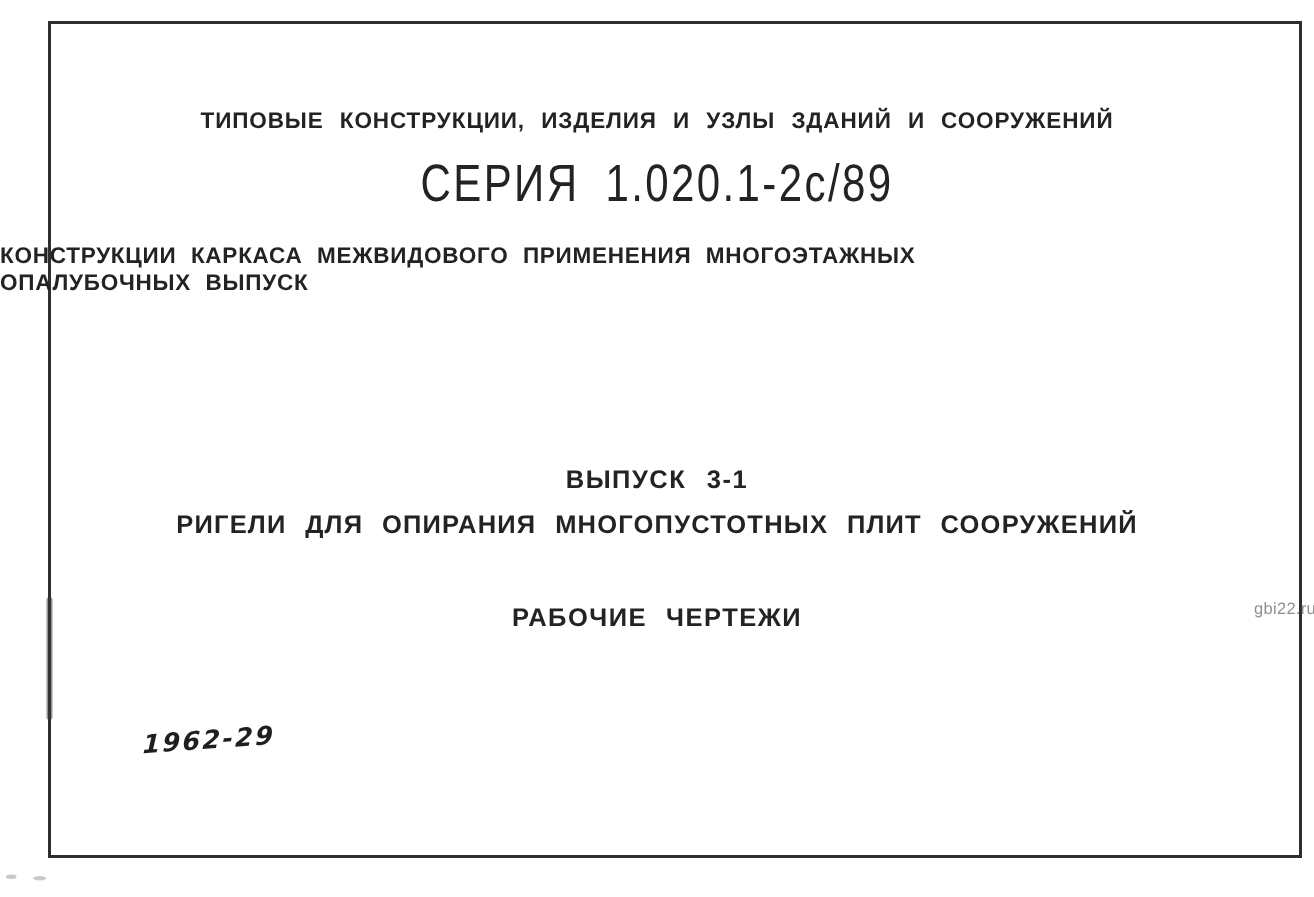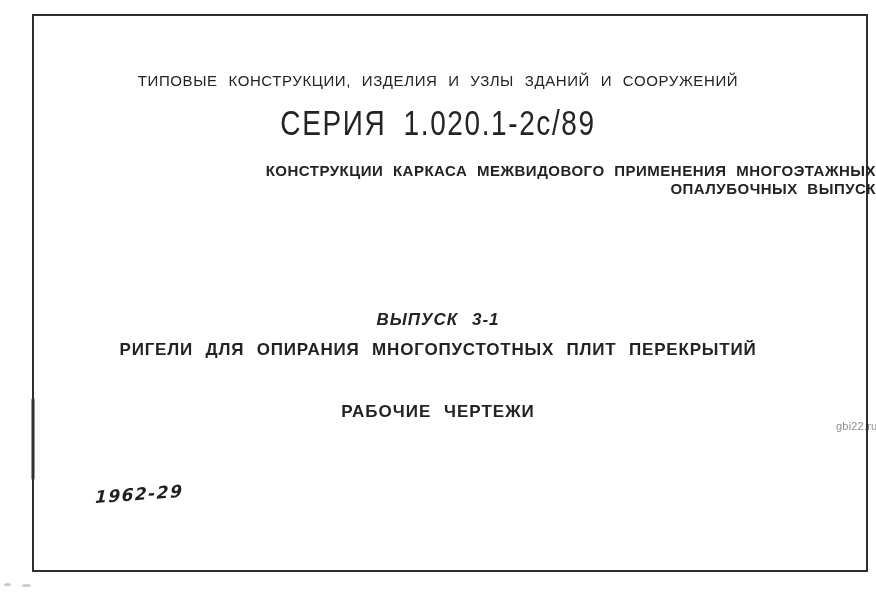--- a/index.html
+++ b/index.html
@@ -42,54 +42,53 @@
     position: absolute;
     left: 0;
     width: 876px;
     text-align: center;
     white-space: nowrap;
     color: #232323;
   }
   .header-line {
     top: 72px;
     font-size: 15px;
-    font-weight: 400;
+    font-weight: 700;
     letter-spacing: 0.6px;
     word-spacing: 6px;
   }
   .series-title {
     top: 103px;
     font-size: 35px;
     font-weight: 400;
     letter-spacing: 2px;
     word-spacing: 10px;
     transform: scaleX(0.8);
     transform-origin: 50% 50%;
   }
   .description {
     position: absolute;
     left: 0;
     top: 162px;
     width: 876px;
-    text-align: right;
+    text-align: left;
     font-size: 15px;
     font-weight: 700;
     letter-spacing: 0.5px;
     word-spacing: 5px;
     line-height: 17.5px;
     color: #232323;
   }
   .description div { white-space: nowrap; }
   .issue-number {
     top: 310px;
     font-size: 17px;
     font-weight: 700;
     letter-spacing: 1px;
     word-spacing: 8px;
-    font-style: italic;
   }
   .subject-title {
     top: 340px;
     font-size: 17px;
     font-weight: 700;
     letter-spacing: 0.8px;
     word-spacing: 7px;
   }
   .document-type {
     top: 370px;
@@ -108,21 +107,21 @@
     font-weight: 600;
     font-size: 17px;
     letter-spacing: 1.5px;
     color: #1f1f1f;
     transform: rotate(-4deg) skewX(-6deg);
     white-space: nowrap;
   }
   .watermark {
     position: absolute;
     left: 836px;
-    top: 420px;
+    top: 400px;
     font-size: 11px;
     color: #8f8f8f;
     letter-spacing: 0.2px;
     z-index: 5;
     white-space: nowrap;
   }
   .speck {
     position: absolute;
     background: #c9c9c9;
     border-radius: 50%;
@@ -142,21 +141,21 @@
 
   <div class="textline series-title">СЕРИЯ 1.020.1-2с/89</div>
 
   <div class="description">
     <div>КОНСТРУКЦИИ КАРКАСА МЕЖВИДОВОГО ПРИМЕНЕНИЯ МНОГОЭТАЖНЫХ</div>
     <div>ОПАЛУБОЧНЫХ ВЫПУСК</div>
   </div>
 
   <div class="textline issue-number">ВЫПУСК 3-1</div>
 
-  <div class="textline subject-title">РИГЕЛИ ДЛЯ ОПИРАНИЯ МНОГОПУСТОТНЫХ ПЛИТ ПЕРЕКРЫТИЙ</div>
+  <div class="textline subject-title">РИГЕЛИ ДЛЯ ОПИРАНИЯ МНОГОПУСТОТНЫХ ПЛИТ СООРУЖЕНИЙ</div>
 
   <div class="textline document-type">РАБОЧИЕ ЧЕРТЕЖИ</div>
 
   <div class="handwritten">1962-29</div>
 
   <div class="watermark">gbi22.ru</div>
 
   <div class="speck speck-1"></div>
   <div class="speck speck-2"></div>
 

